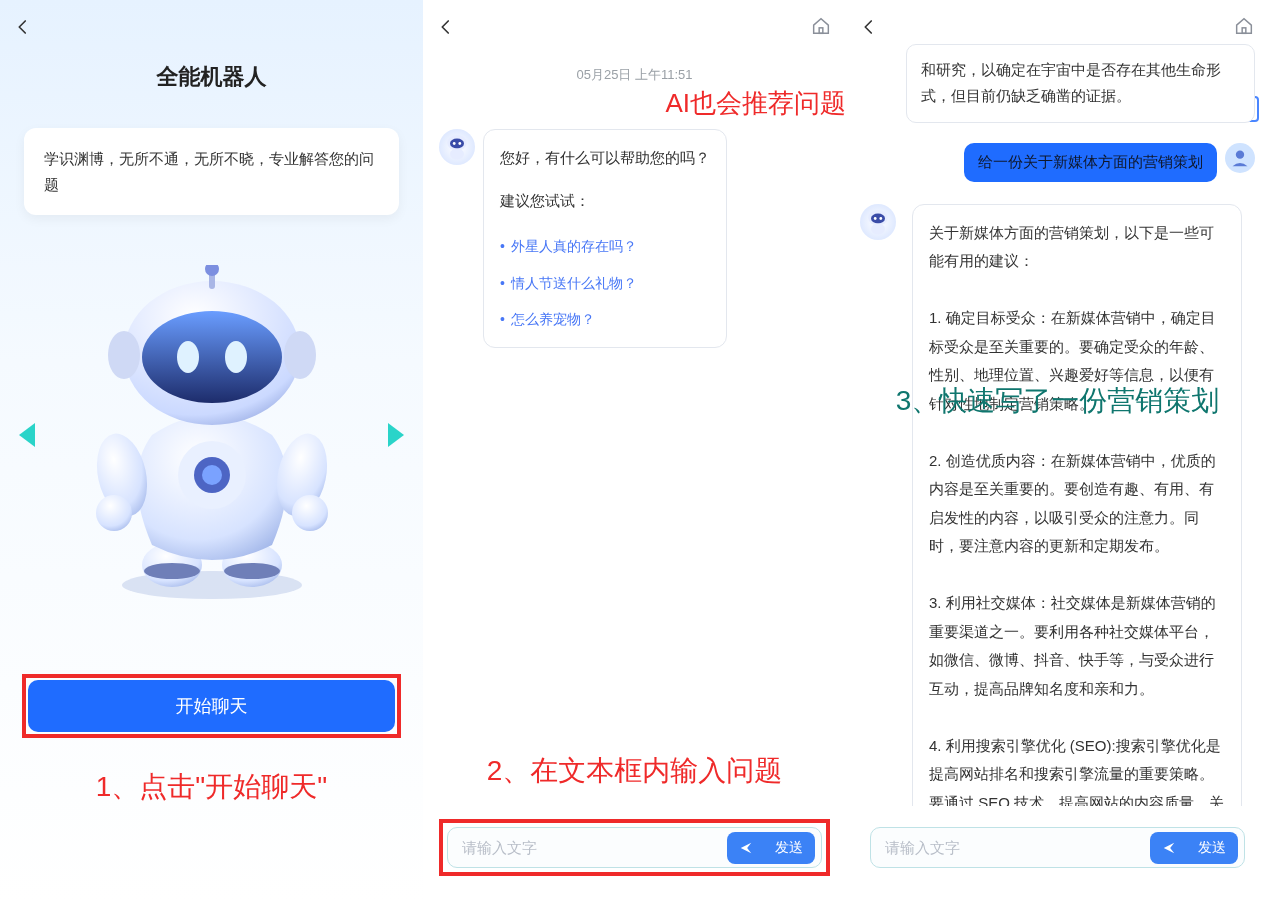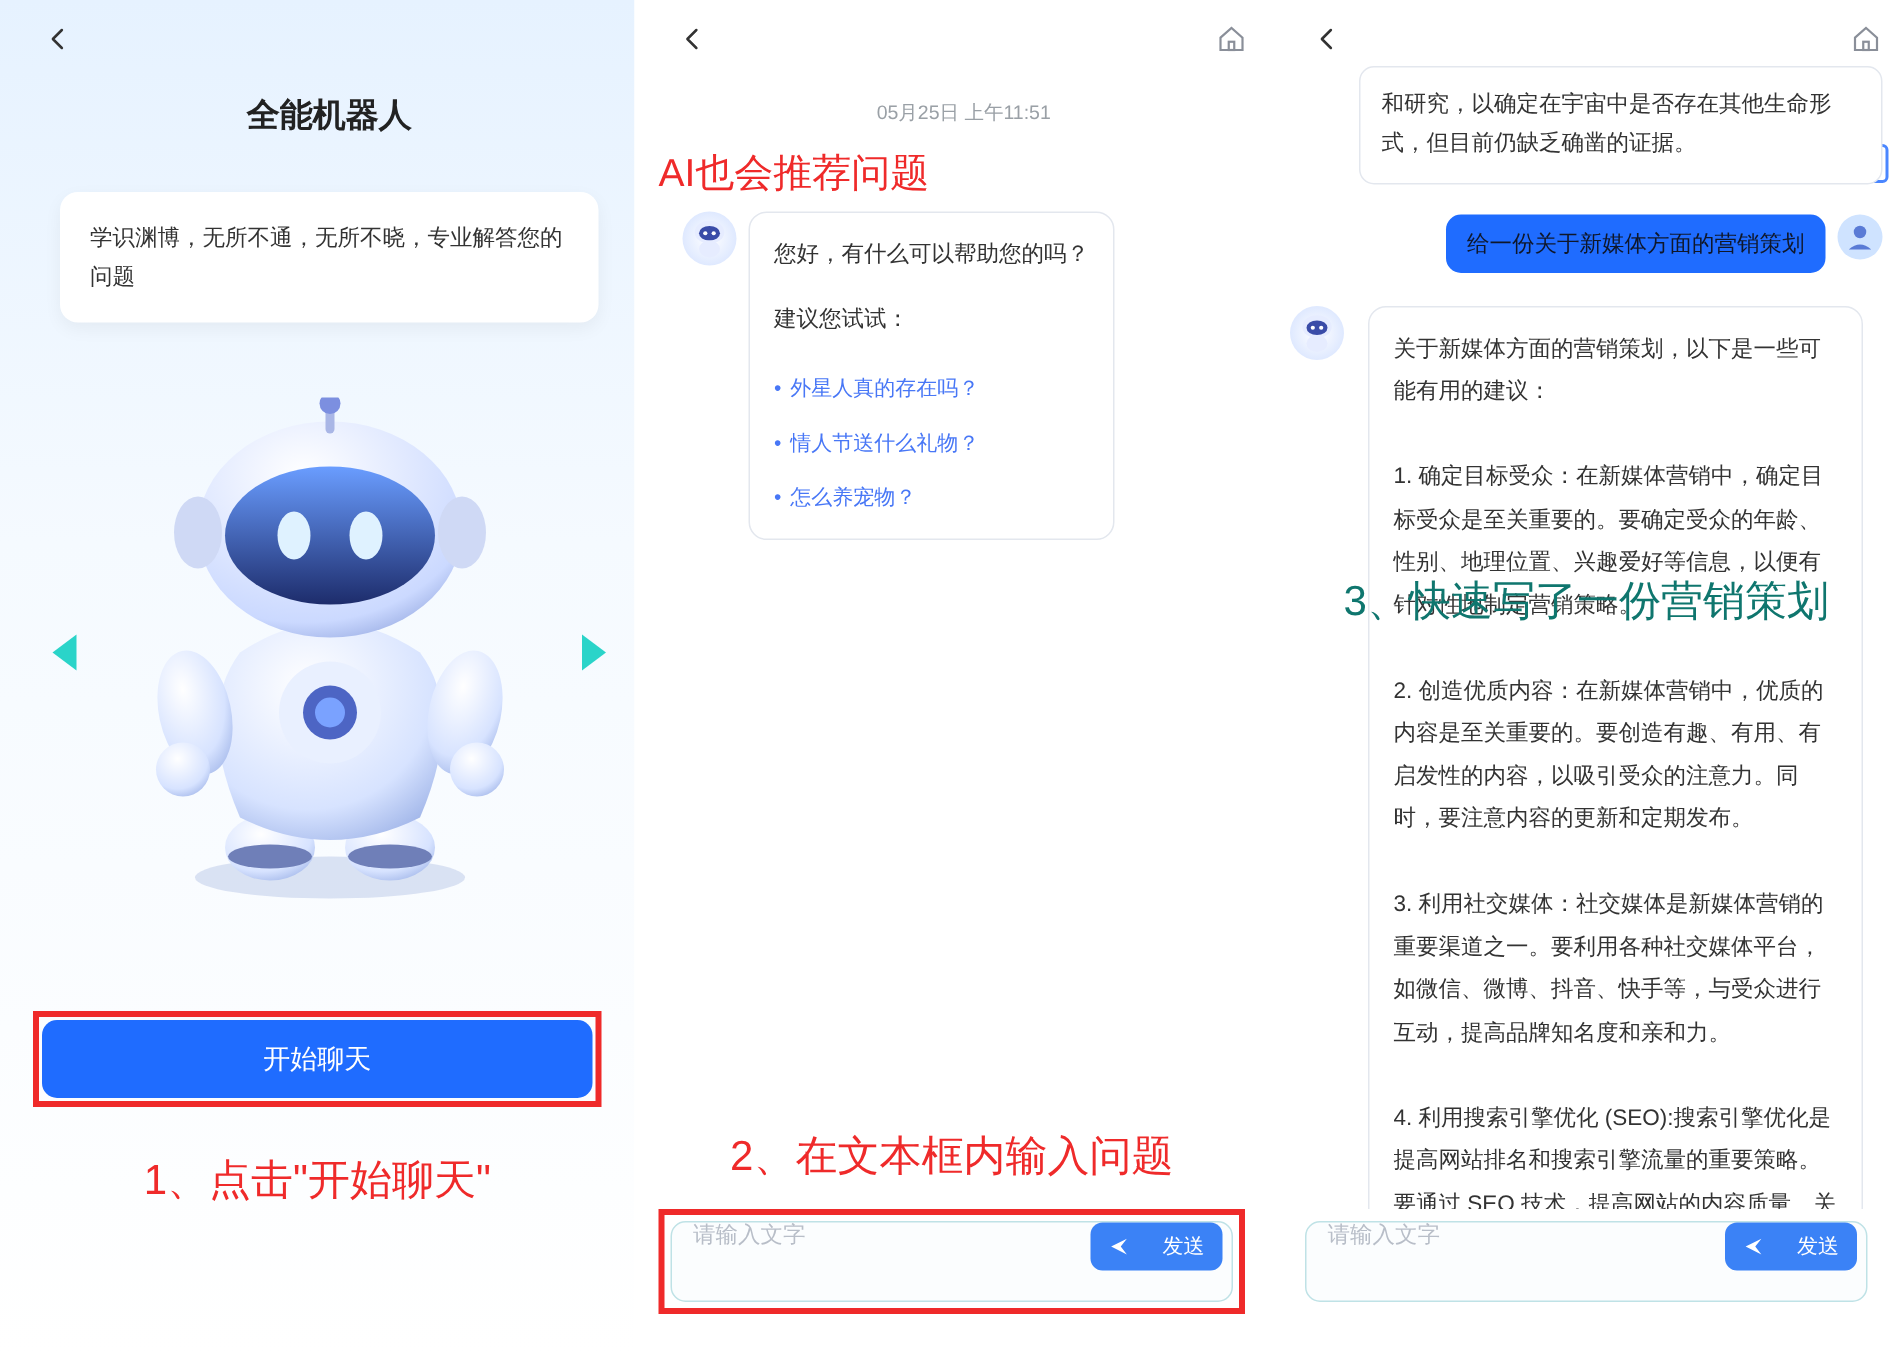--- a/index.html
+++ b/index.html
@@ -9,21 +9,20 @@
     width: 1269px;
     height: 902px;
     display: flex;
     overflow: hidden;
   }
   .panel {
     position: relative;
     height: 902px;
     flex-shrink: 0;
     background: #ffffff;
-    padding-left: 16px;
   }
   .panel1 { width: 423px; background: linear-gradient(180deg,#e6f2ff 0%,#f5faff 40%,#ffffff 100%); }
   .panel2 { width: 423px; }
   .panel3 { width: 423px; }
 
   
   .hdr { display:flex; align-items:center; height:56px; padding:0 14px; justify-content:space-between; }
   .back-icon { font-size:24px; color:#333; cursor:pointer; }
   .home-icon { width:22px; height:22px; color:#777; }
 
@@ -73,22 +72,22 @@
     cursor:pointer;
   }
   .cap1 {
     position:absolute; left:0; right:0; top:768px;
     text-align:center; color:#ef2a2a; font-size:28px; font-weight:500;
   }
 
   
   .p2-time { text-align:center; color:#9aa0a6; font-size:13px; margin-top:10px; }
   .cap-top {
-    text-align:left; color:#ef2a2a; font-size:26px; font-weight:500;
-    margin-top:14px;
+    text-align:right; color:#ef2a2a; font-size:26px; font-weight:500;
+    margin-top:2px;
   }
   .chat-row { display:flex; margin:8px 16px 0; }
   .avatar-bot {
     width:36px;height:36px;border-radius:18px;
     background:radial-gradient(#fff 0%,#dfe9ff 70%);
     display:flex;align-items:center;justify-content:center;
     margin-right:8px;flex-shrink:0;
   }
   .bub-left {
     background:#fff;
@@ -110,22 +109,22 @@
     position:absolute; left:0; right:0; top:752px;
     text-align:center; color:#ef2a2a; font-size:28px; font-weight:500;
   }
   .input-wrap {
     position:absolute; left:16px; right:16px; bottom:26px;
     border:4px solid #ef2a2a;
     padding:4px;
   }
   .input-wrap.noborder { border-color:transparent; }
   .input-bar {
-    height:54px; border:1px solid #bfe2e6; border-radius:10px;
-    display:flex; align-items:flex-start; padding:0 6px 0 14px; background:#fbfdfe;
+    height:41px; border:1px solid #bfe2e6; border-radius:10px;
+    display:flex; align-items:center; padding:0 6px 0 14px; background:#fbfdfe;
   }
   .input-bar input {
     flex:1; border:none; outline:none; background:transparent;
     font-size:15px; color:#333;
   }
   .input-bar input::placeholder { color:#b8bec8; }
   .send-btn {
     display:flex; align-items:center; gap:22px;
     background:#3b82f6; color:#fff;
     border:none; border-radius:8px;

